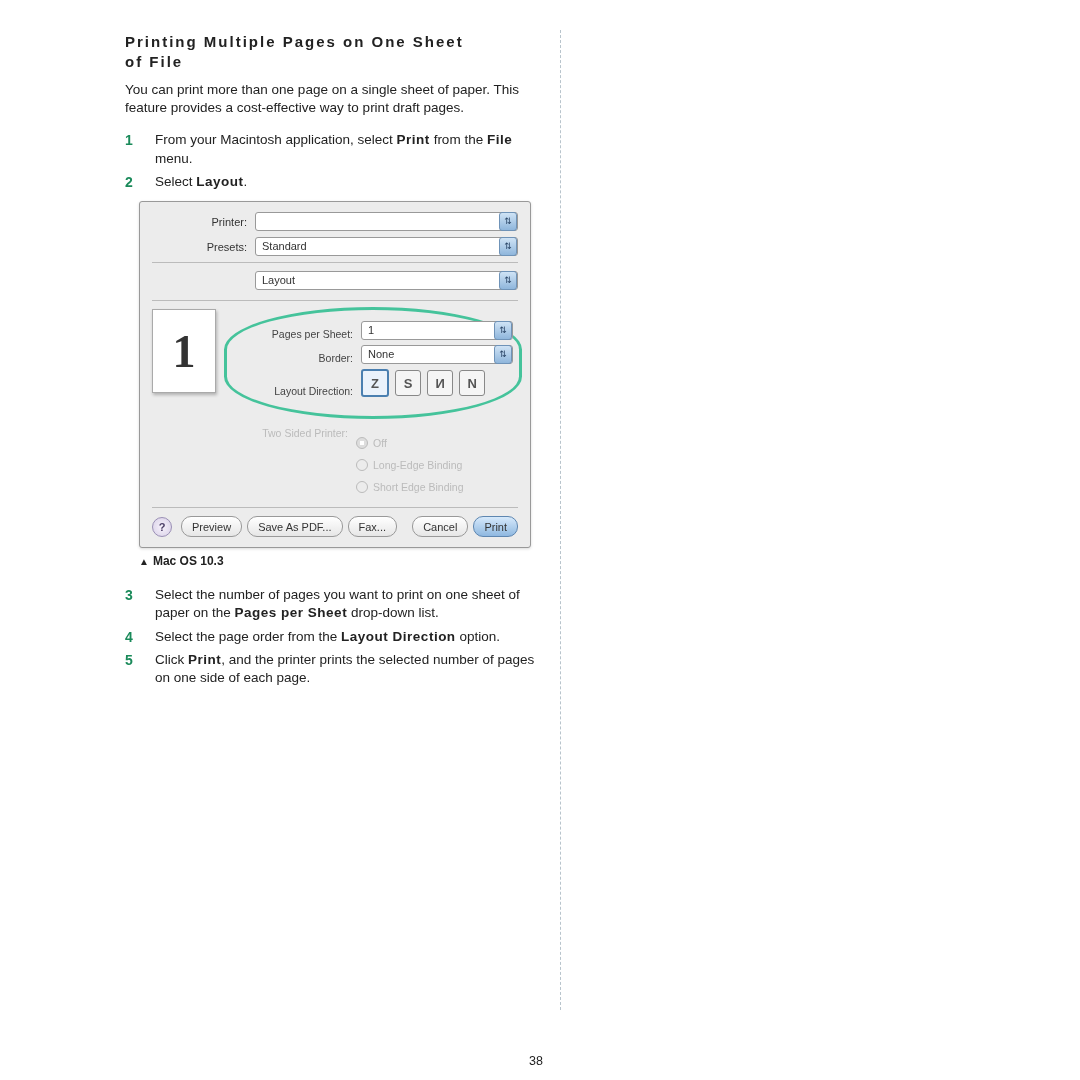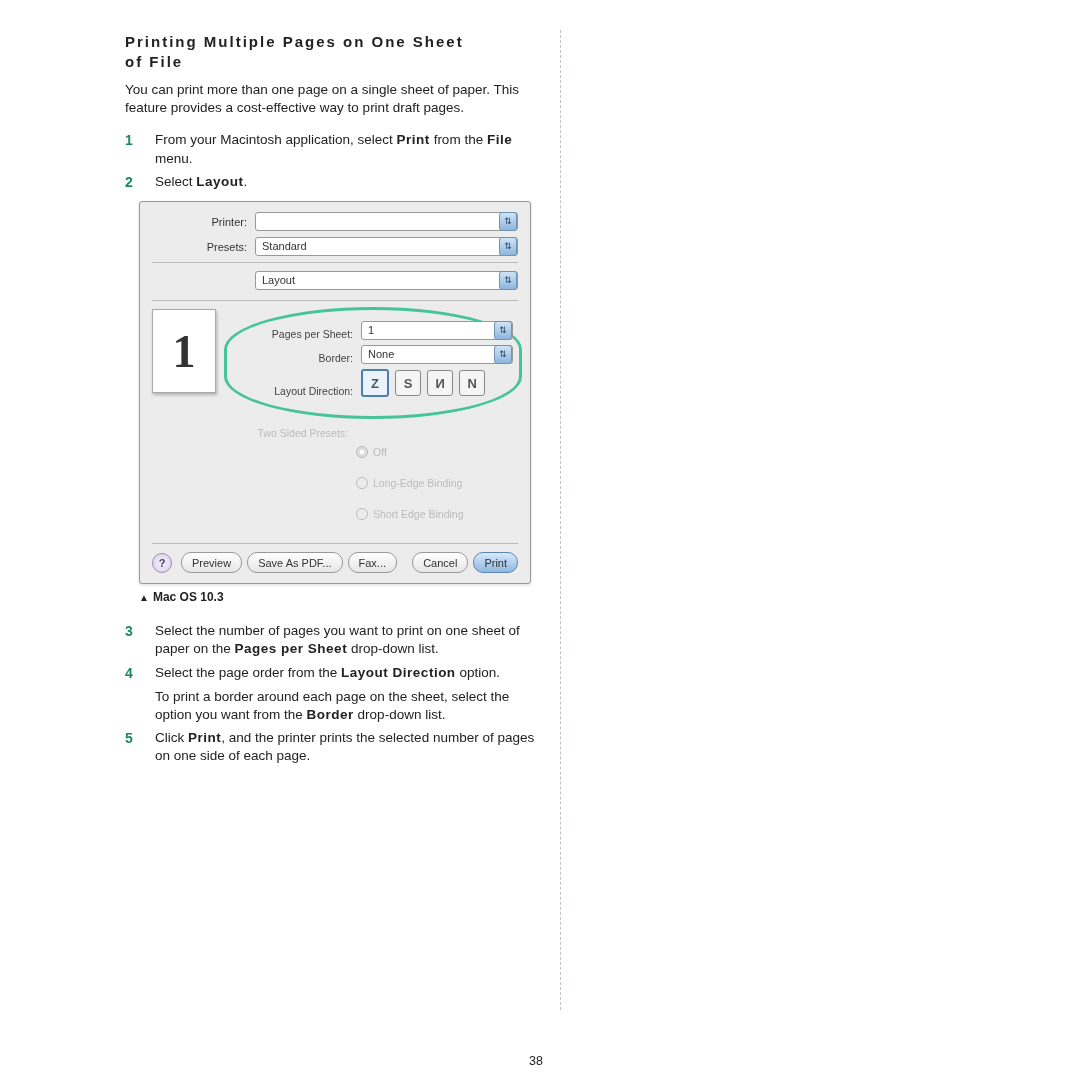--- a/index.html
+++ b/index.html
@@ -140,21 +140,21 @@
     border: 1px solid #aaa;
     box-shadow: 1px 2px 3px rgba(0,0,0,0.25);
     display:flex; align-items:center; justify-content:center;
     font-size: 46px; font-family: "Times New Roman", serif; font-weight:bold;
     margin-right: 12px;
   }
   
   .two-sided-row { display:flex; align-items:flex-start; margin-top:4px; }
   .two-sided-row .layout-lab { color:#bbb; }
   .radio-stack { font-size:10.5px; color:#bbb; }
-  .radio-stack div { margin:19px 0; display:flex; align-items:center; }
+  .radio-stack div { margin:10px 0; display:flex; align-items:center; }
   .radio-stack .r { width:10px; height:10px; border:1px solid #bbb; border-radius:50%; margin-right:5px; display:inline-block; }
   .radio-stack .r.off { background: radial-gradient(#fff 35%, #ddd 36%); }
 
   .dlg-foot {
     display:flex; align-items:center; margin-top:8px; gap:5px;
   }
   .help-btn {
     width:18px; height:18px; border-radius:50%;
     background: radial-gradient(#f7f2fc, #d7cfe6);
     border:1px solid #9a8fb5;
@@ -261,21 +261,21 @@
                 <div class="layout-lab">Layout Direction:</div>
                 <div>
                   <span class="dir-btn sel">Z</span>
                   <span class="dir-btn">S</span>
                   <span class="dir-btn">И</span>
                   <span class="dir-btn">N</span>
                 </div>
               </div>
             </div>
             <div class="two-sided-row">
-              <div class="layout-lab">Two Sided Presets:</div>
+              <div class="layout-lab">Two Sided Printer:</div>
               <div class="radio-stack">
                 <div>
                     <span class="r off"></span>
                     <span>Off</span>
                   </div>
                 <div>
                     <span class="r"></span>
                     <span>Long-Edge Binding</span>
                   </div>
                 <div>
@@ -317,23 +317,20 @@
     </div>
 
     <ol class="steps">
       <li>
         <span class="num">3</span>
         <span>Select the number of pages you want to print on one sheet of paper on the </span><span class="bold">Pages per Sheet</span><span> drop-down list.</span>
       </li>
       <li>
         <span class="num">4</span>
         <span>Select the page order from the </span><span class="bold">Layout Direction</span><span> option.</span>
-        <p class="sub-p">
-          <span>To print a border around each page on the sheet, select the option you want from the </span><span class="bold">Border</span><span> drop-down list.</span>
-        </p>
       </li>
       <li>
         <span class="num">5</span>
         <span>Click </span><span class="bold">Print</span><span>, and the printer prints the selected number of pages on one side of each page.</span>
       </li>
     </ol>
   </div>
 
   <div class="page-foot">
     <div class="pn">38</div>

